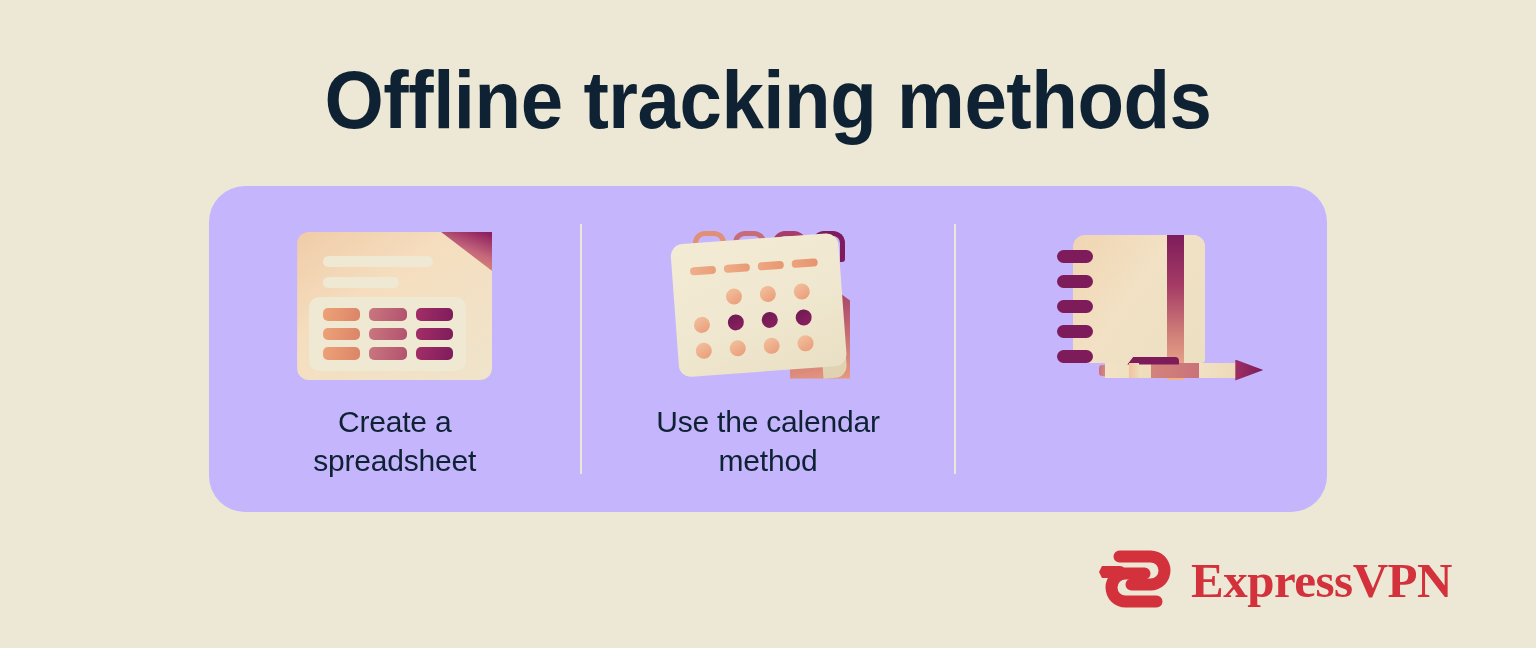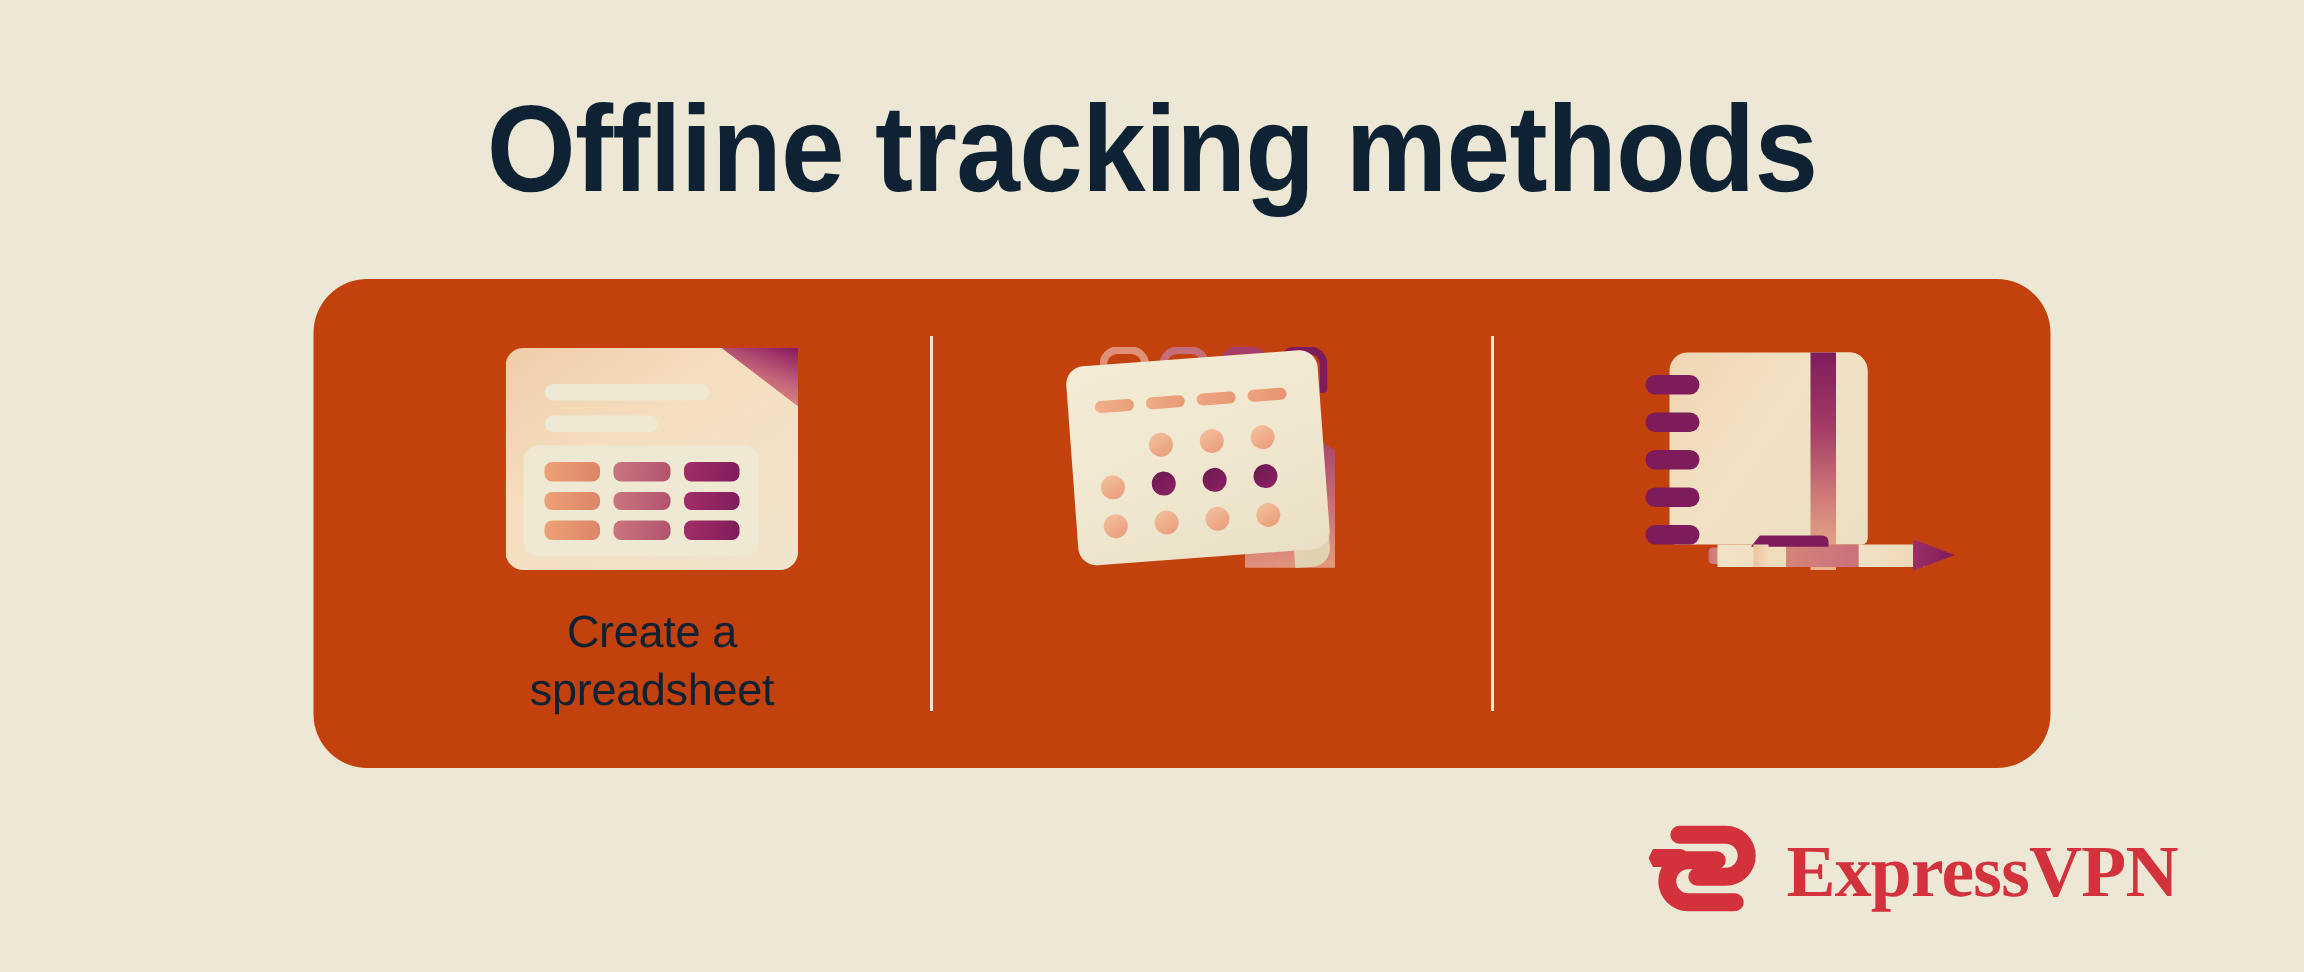--- a/index.html
+++ b/index.html
@@ -33,26 +33,25 @@
     white-space: nowrap;
   }
 
   
   .card {
     position: absolute;
     left: 209px;
     top: 186px;
     width: 1118px;
     height: 326px;
-    background: #c2410c;
+    background: #c4b5fd;
     border-radius: 36px;
     display: flex;
     flex-direction: row;
     align-items: stretch;
-    padding-left: 40px;
   }
   .col {
     flex: 1 1 0;
     position: relative;
     display: flex;
     flex-direction: column;
     align-items: center;
     justify-content: flex-start;
   }
   .divider {
@@ -340,20 +339,22 @@
           <div class="cal-dot dot-d" style="left:86px;  top:74px;"></div>
           <div class="cal-dot dot-d" style="left:120px; top:74px;"></div>
 
           <div class="cal-dot dot-l" style="left:18px;  top:100px;"></div>
           <div class="cal-dot dot-l" style="left:52px;  top:100px;"></div>
           <div class="cal-dot dot-l" style="left:86px;  top:100px;"></div>
           <div class="cal-dot dot-l" style="left:120px; top:100px;"></div>
         </div>
       </div>
     </div>
+    <div class="caption">Use the calendar
+method</div>
   </div>
 
   <div class="divider"></div>
 
   <div class="col">
     <div class="icon-box">
       <div class="nb-wrap">
         <div class="nb-pagegap"></div>
         <div class="nb-body"></div>
         <div class="nb-ribbon"></div>

